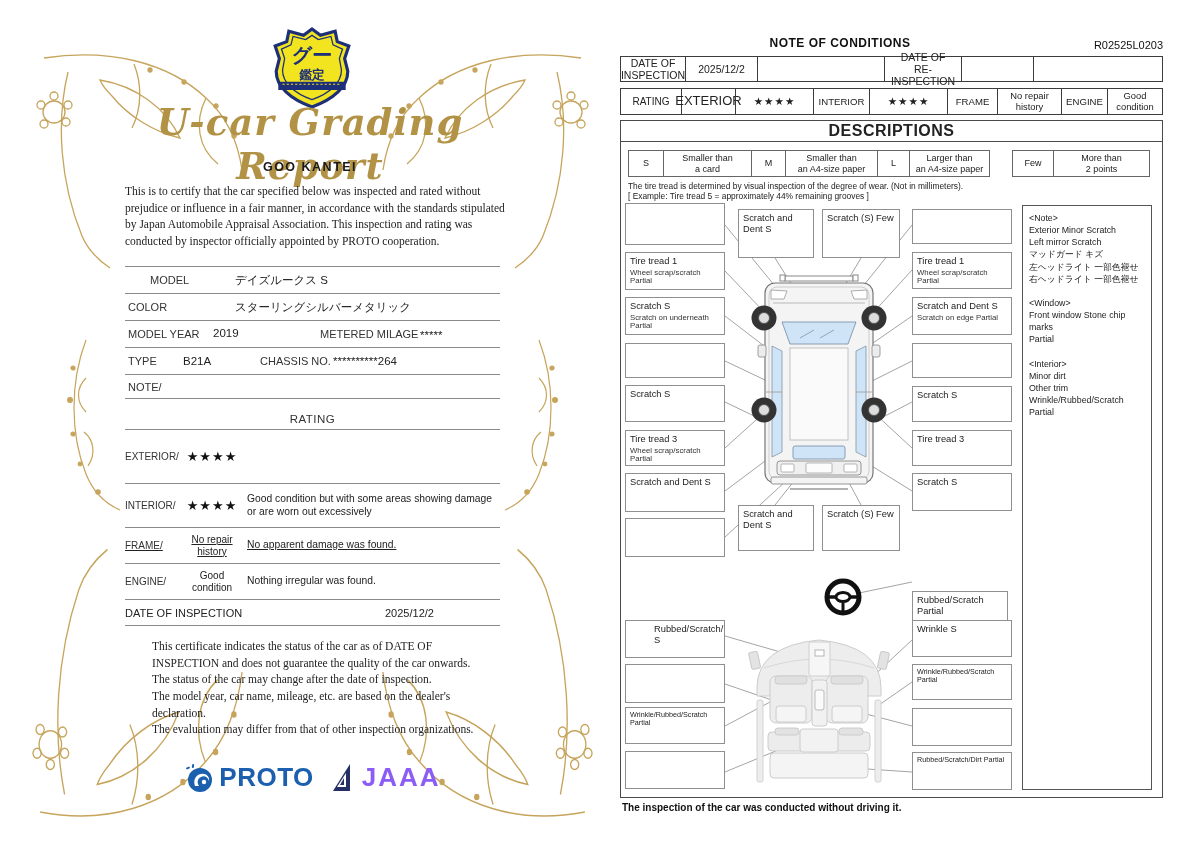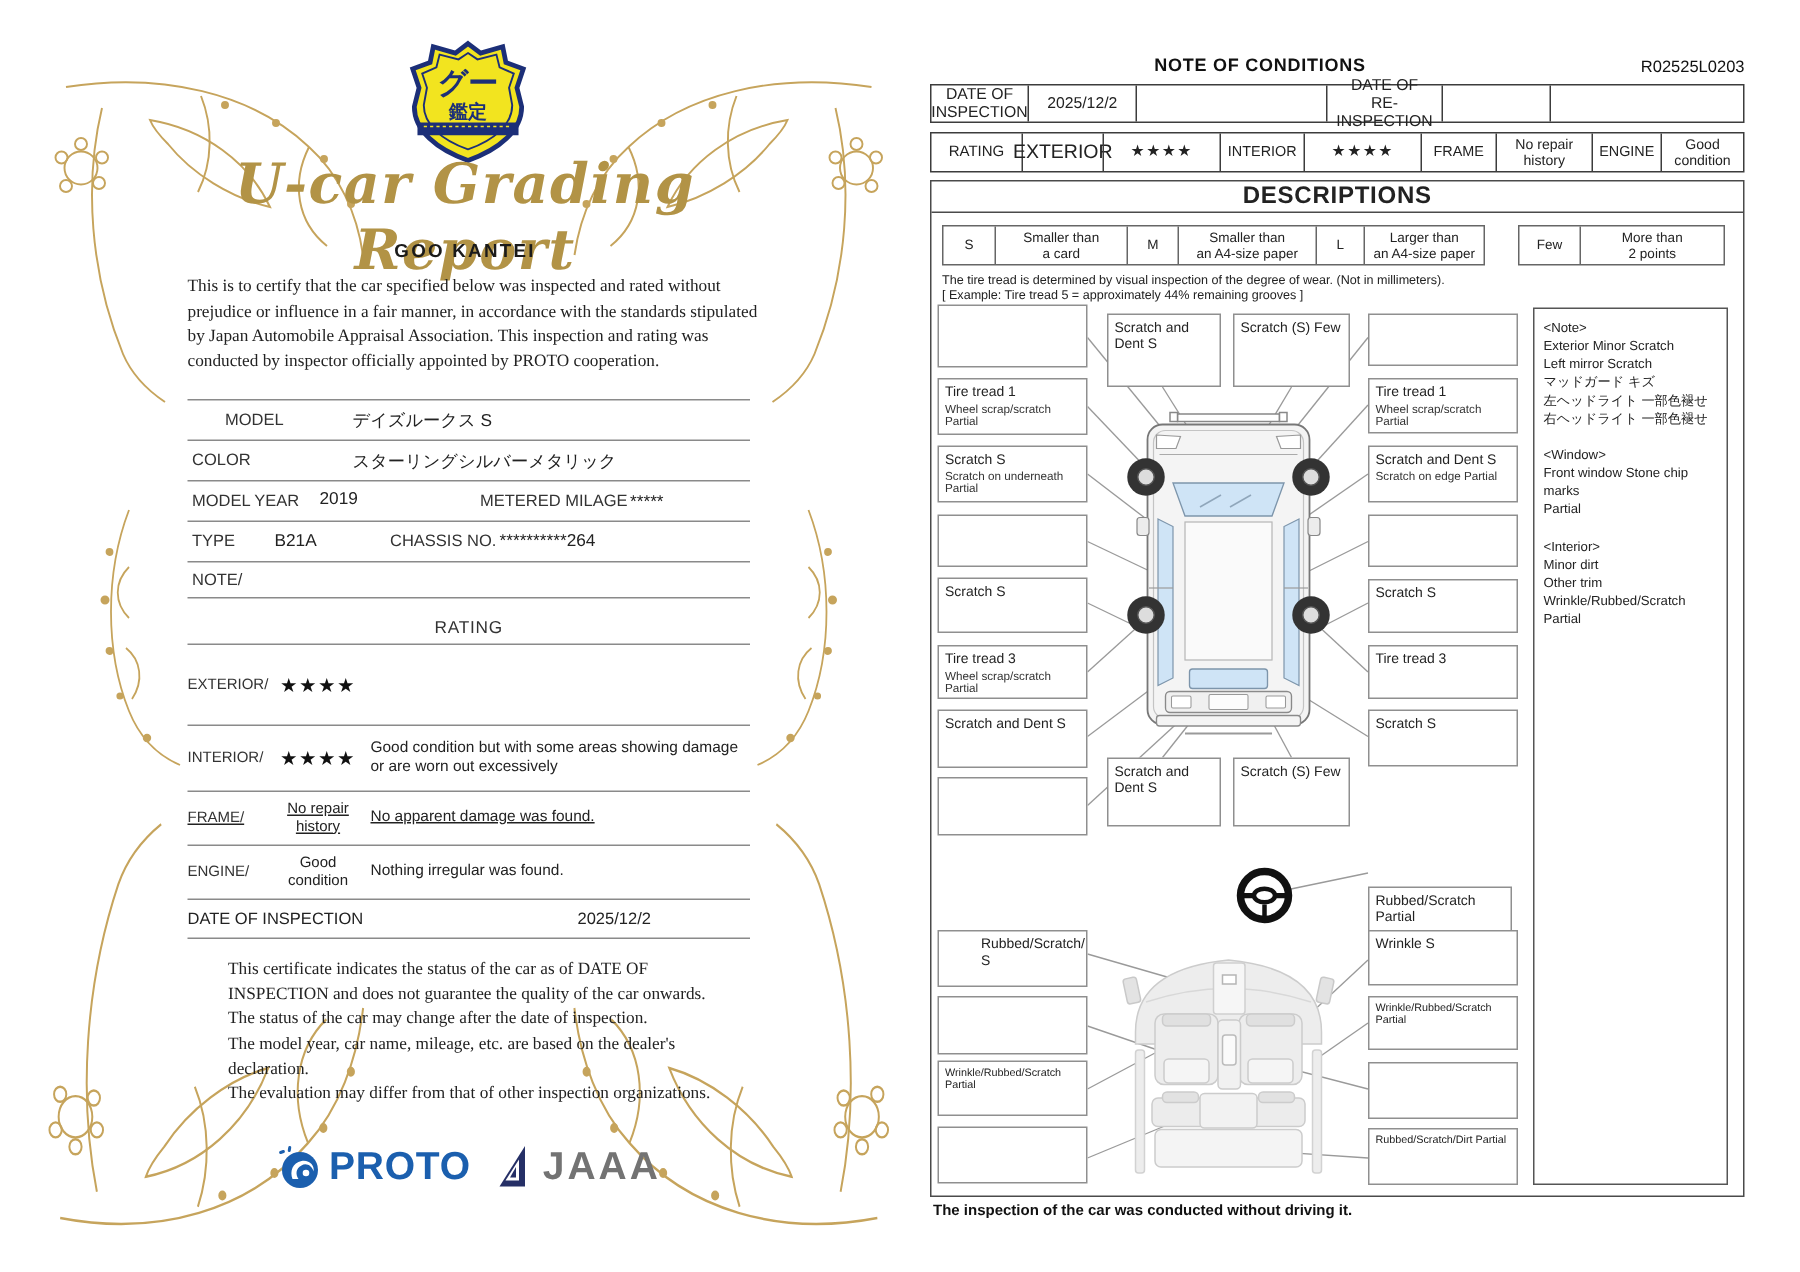--- a/index.html
+++ b/index.html
@@ -20,21 +20,21 @@
   .spec-row { position:relative; border-bottom:1px solid #8a8a8a; }
   .spec-label { font-size:11px; color:#333; }
   .spec-value { font-size:11.5px; color:#222; }
   .rate-row { position:relative; border-bottom:1px solid #8a8a8a; display:flex; align-items:center; }
   .rate-label { width:58px; font-size:10px; color:#333; flex:none; }
   .rate-value { width:58px; flex:none; text-align:center; }
   .rate-stars { font-size:13px; letter-spacing:1px; color:#111; }
   .rate-smtext { font-size:10px; line-height:1.15; color:#222; }
   .rate-desc { flex:1; font-size:10.3px; line-height:1.25; color:#222; padding-left:6px; }
   .proto-word { font-size:26px; font-weight:800; color:#1b5fae; letter-spacing:.5px; }
-  .jaaa-word { font-size:26px; font-weight:800; color:#737373; letter-spacing:2px; }
+  .jaaa-word { font-size:26px; font-weight:800; color:#8b5cf6; letter-spacing:2px; }
 
   
   .rp-head { font-size:12px; font-weight:600; letter-spacing:.5px; color:#111; }
   .rp-code { font-size:11px; color:#111; }
   .tbl { display:flex; border:1.5px solid #3c3c3c; background:#fff; }
   .tbl .cell { border-left:1px solid #3c3c3c; display:flex; align-items:center; justify-content:center;
                text-align:center; font-size:10.5px; line-height:1.15; padding:1px 2px; }
   .tbl .cell:first-child { border-left:none; }
   .lbl2 { font-size:7.6px; }
   .stars { font-size:13px; letter-spacing:1px; }

